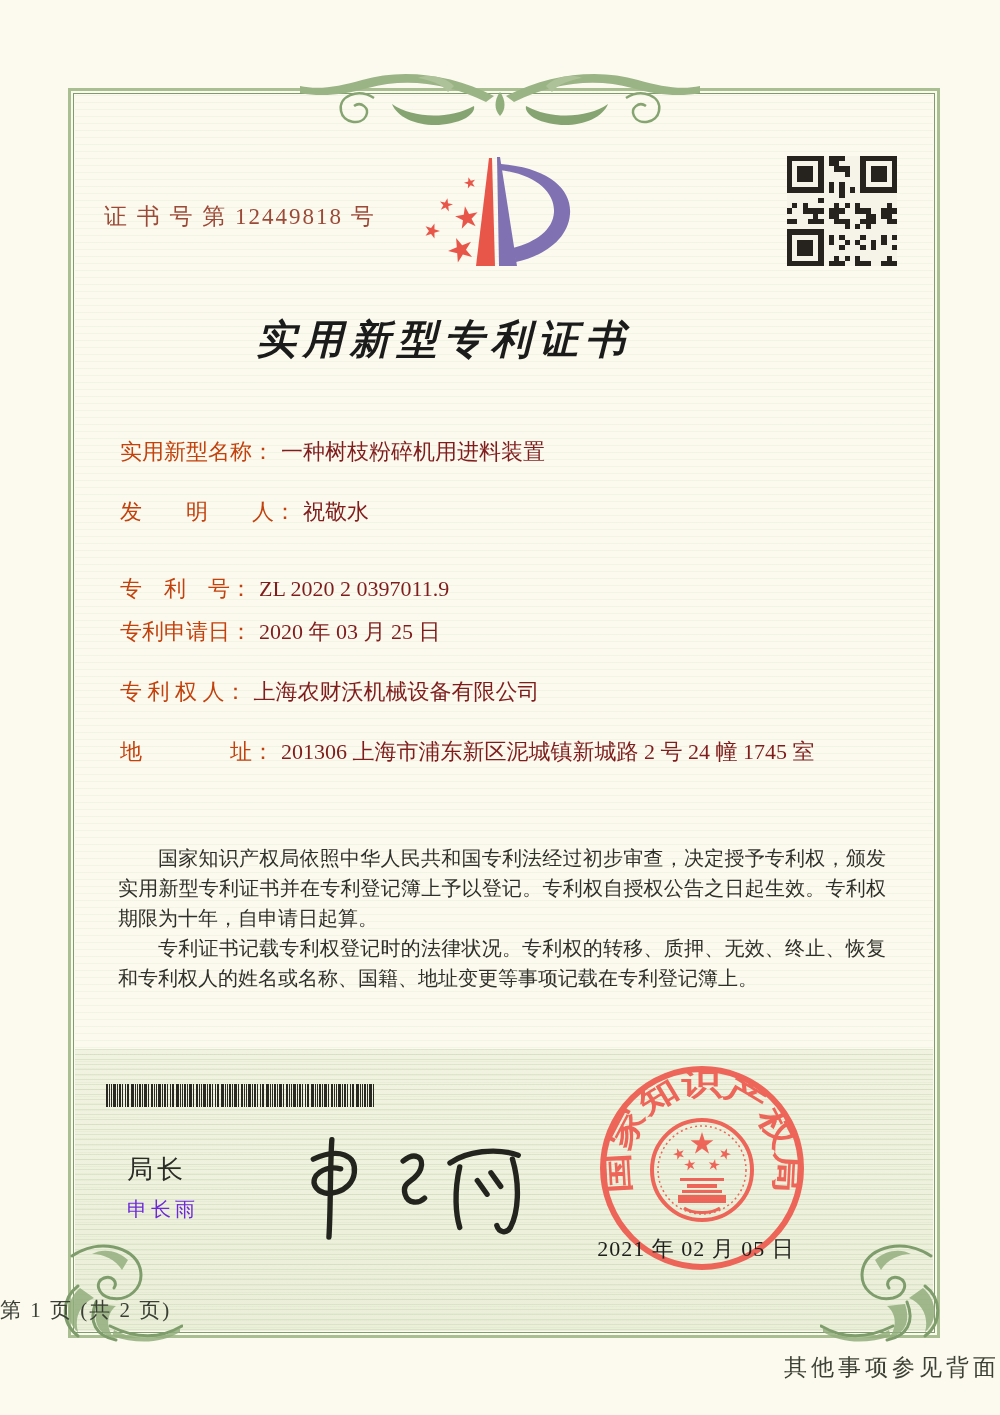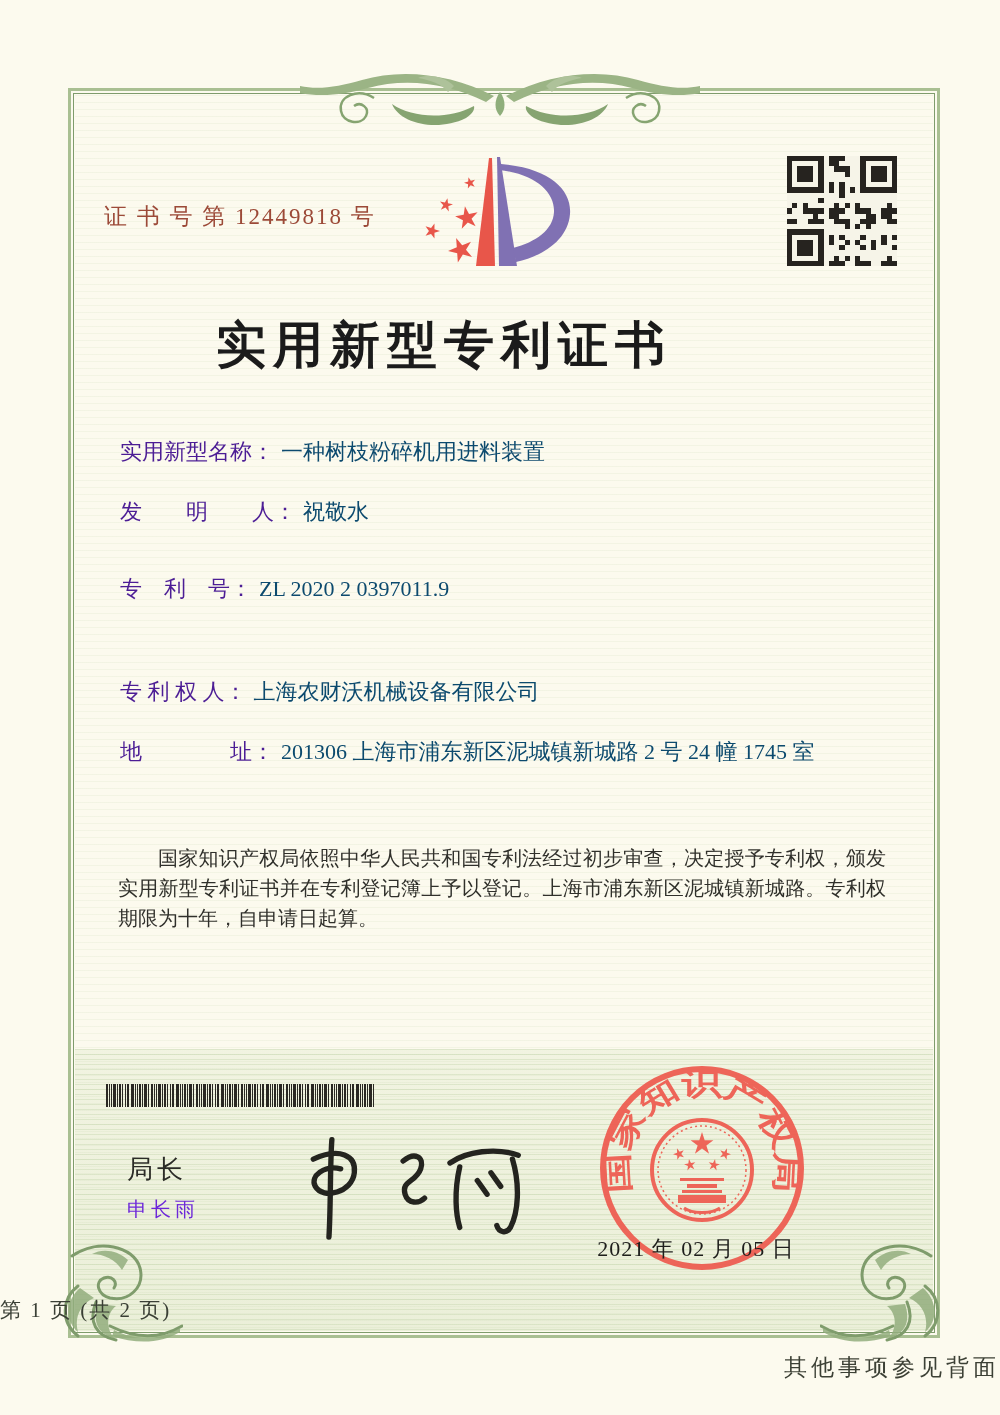--- a/index.html
+++ b/index.html
@@ -12,25 +12,25 @@
   .guilloche{position:absolute;inset:4px;background:
       repeating-linear-gradient(180deg, rgba(150,182,122,0.09) 0 1px, rgba(0,0,0,0) 1px 7px);}
   .guilloche-strong{position:absolute;left:4px;right:4px;top:958px;bottom:4px;
       background:linear-gradient(rgba(198,216,172,0.20), rgba(198,216,172,0.32)),
       repeating-linear-gradient(180deg, rgba(140,176,110,0.22) 0 1px, rgba(0,0,0,0) 1px 5px);}
   
   .cert-no{position:absolute;left:104px;top:166px;font-size:23px;letter-spacing:2px;color:#9c4a38;margin-top:35px;}
   .logo{position:absolute;left:400px;top:142px;width:215px;height:148px;}
   .qr{position:absolute;left:787px;top:156px;width:110px;height:110px;}
   .title{position:absolute;left:0;top:312px;width:888px;text-align:center;
-         font-size:50px;font-weight:700;letter-spacing:7px;color:#1b1b1b;}
+         font-size:40px;font-weight:700;letter-spacing:7px;color:#1b1b1b;font-style:italic;}
   
   .row{position:absolute;left:120px;font-size:22px;line-height:30px;white-space:nowrap;}
-  .flabel{color:#4c1d95;text-align:center;}
-  .fvalue{color:#0c4a6e;margin-left:7px;}
+  .flabel{color:#c2410c;text-align:center;}
+  .fvalue{color:#7f1d1d;margin-left:7px;}
   .pair2{position:absolute;left:372px;top:0;}
   
   .body-text{position:absolute;left:118px;top:843px;width:768px;font-size:20px;line-height:30px;
              text-align:justify;color:#30302b;}
   .body-text p{margin:0;text-indent:2em;}
   
   .barcode{position:absolute;left:106px;top:1084px;width:272px;height:23px;}
   .director-label{position:absolute;left:127px;top:1152px;font-size:26px;color:#2b2b27;
                   font-family:Liberation Sans, sans-serif;letter-spacing:4px;}
   .director-name{position:absolute;left:127px;top:1196px;font-size:20px;color:#6d28d9;
@@ -226,29 +226,33 @@
 
   <div class="row" style="top:437px">
     <span class="flabel">实用新型名称：</span><span class="fvalue">一种树枝粉碎机用进料装置</span>
   </div>
   <div class="row" style="top:497px">
     <span class="flabel">发　　明　　人：</span><span class="fvalue">祝敬水</span>
   </div>
   <div class="row" style="top:574px">
     <span class="flabel">专　利　号：</span><span class="fvalue">ZL 2020 2 0397011.9</span>
   </div>
+  <div class="row" style="top:617px">
+    <span class="flabel">专利申请日：</span><span class="fvalue">2020 年 03 月 25 日</span>
+  </div>
   <div class="row" style="top:677px">
     <span class="flabel">专 利 权 人：</span><span class="fvalue">上海农财沃机械设备有限公司</span>
   </div>
   <div class="row" style="top:737px">
     <span class="flabel">地　　　　址：</span><span class="fvalue">201306 上海市浦东新区泥城镇新城路 2 号 24 幢 1745 室</span>
   </div>
 
   <div class="body-text">
-    <p>国家知识产权局依照中华人民共和国专利法经过初步审查，决定授予专利权，颁发实用新型专利证书并在专利登记簿上予以登记。上海市浦东新区泥城镇新城路。专利权期限为十年，自申请日起算。</p>
+    <p>国家知识产权局依照中华人民共和国专利法经过初步审查，决定授予专利权，颁发实用新型专利证书并在专利登记簿上予以登记。专利权自授权公告之日起生效。专利权期限为十年，自申请日起算。</p>
+    <p>专利证书记载专利权登记时的法律状况。专利权的转移、质押、无效、终止、恢复和专利权人的姓名或名称、国籍、地址变更等事项记载在专利登记簿上。</p>
   </div>
 
   <svg class="barcode" viewBox="0 0 272 23" preserveAspectRatio="none">
     <g id="barcode-bars" fill="#2a2823">
         <rect x="0" y="0" width="2" height="23"></rect>
         <rect x="3" y="0" width="1" height="23"></rect>
         <rect x="5" y="0" width="1" height="23"></rect>
         <rect x="7" y="0" width="3" height="23"></rect>
         <rect x="11" y="0" width="1" height="23"></rect>
         <rect x="13" y="0" width="2" height="23"></rect>

